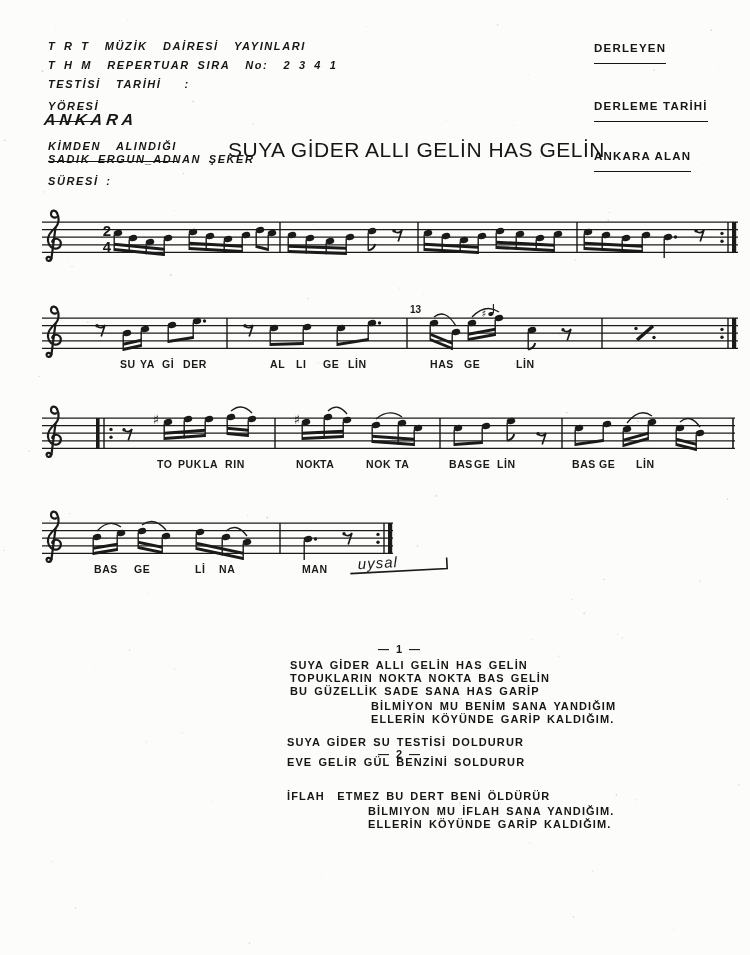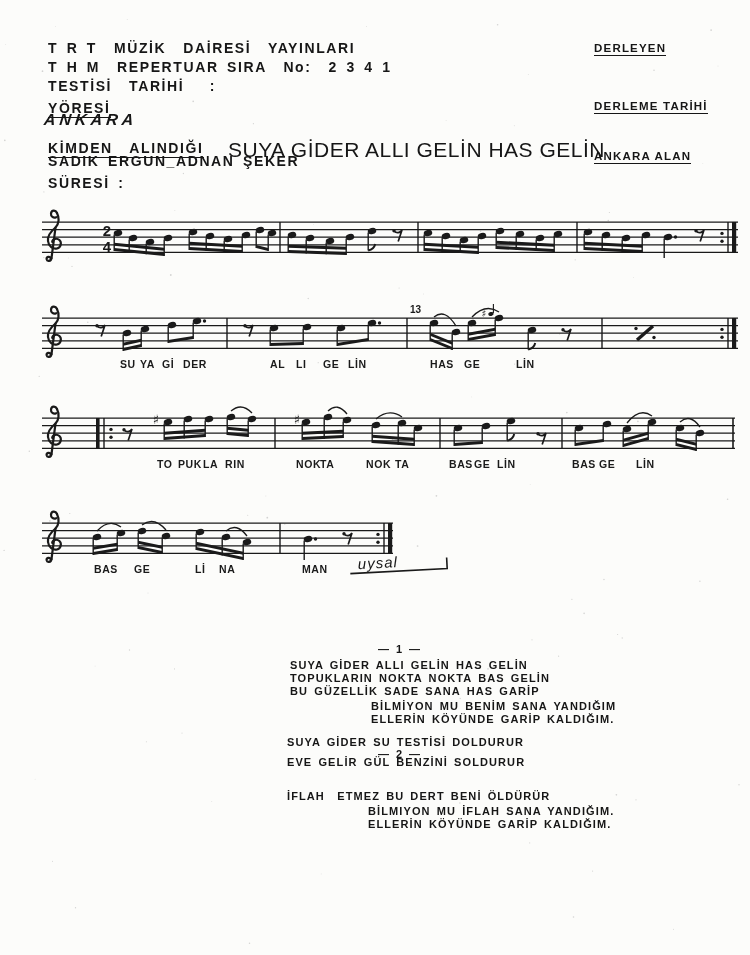--- a/index.html
+++ b/index.html
@@ -2,22 +2,22 @@
 <html><head>
 <meta charset="utf-8">
 <style>
   html,body{margin:0;padding:0;}
   body{
     width:750px;height:955px;position:relative;overflow:hidden;
     background:#fcfcfa;color:#161616;
     font-family:"Liberation Sans","DejaVu Sans",sans-serif;
   }
   .abs{position:absolute;white-space:pre;}
-  .hline{font-size:14px;font-weight:bold;letter-spacing:1.6px;word-spacing:3px;}
-  .ul{border-bottom:1.5px solid #161616;padding-bottom:1px;display:inline-block;}
+  .hline{font-size:11px;font-weight:bold;letter-spacing:1.6px;word-spacing:3px;font-style:italic;}
+  .ul{border-bottom:1.5px solid #161616;padding-bottom:9px;display:inline-block;}
   .hand{font-size:16px;font-weight:bold;font-style:italic;letter-spacing:4px;transform:skewX(-6deg);}
   .title{font-size:21px;font-weight:normal;letter-spacing:0.5px;text-align:center;width:352px;}
   .rlabel{font-size:11.5px;font-weight:bold;letter-spacing:1.2px;}
   .vline{font-size:11px;font-weight:bold;letter-spacing:1.1px;word-spacing:2px;}
   .vhead{font-size:11px;font-weight:bold;letter-spacing:2px;}
   svg{position:absolute;left:0;top:0;}
 </style>
 </head>
 <body>
 

